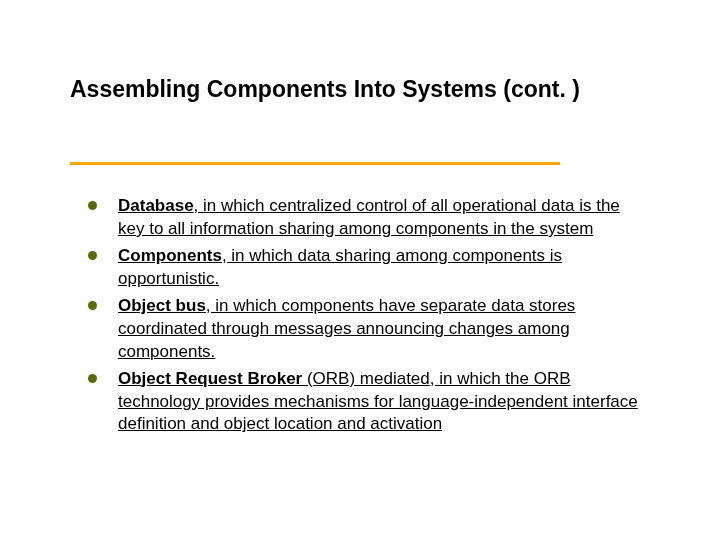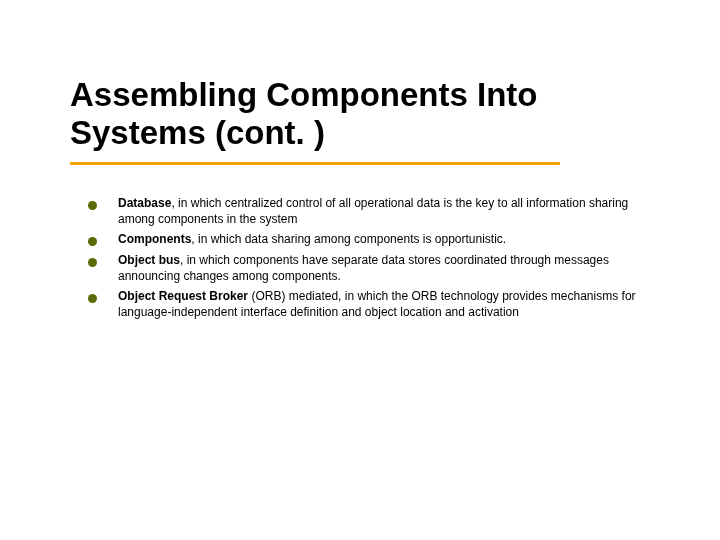--- a/index.html
+++ b/index.html
@@ -15,21 +15,21 @@
     position: relative;
     width: 720px;
     height: 540px;
     box-sizing: border-box;
   }
   .title {
     position: absolute;
     left: 70px;
     top: 76px;
     width: 580px;
-    font-size: 33px;
+    font-size: 23px;
     font-weight: bold;
     line-height: 1.15;
     color: #000000;
     letter-spacing: 0px;
   }
   .underline {
     position: absolute;
     left: 70px;
     top: 162px;
     width: 490px;
@@ -43,24 +43,25 @@
     width: 580px;
   }
   ul.bullets {
     list-style: none;
     margin: 0;
     padding: 0;
   }
   ul.bullets > li {
     position: relative;
     padding-left: 48px;
-    font-size: 12px;
+    font-size: 17px;
     line-height: 1.35;
     color: #000000;
     margin-bottom: 4px;
+    text-decoration: underline;
   }
   ul.bullets > li .dot {
     position: absolute;
     left: 18px;
     top: 6px;
     width: 9px;
     height: 9px;
     border-radius: 50%;
     background: #5a6b08; 
   }

